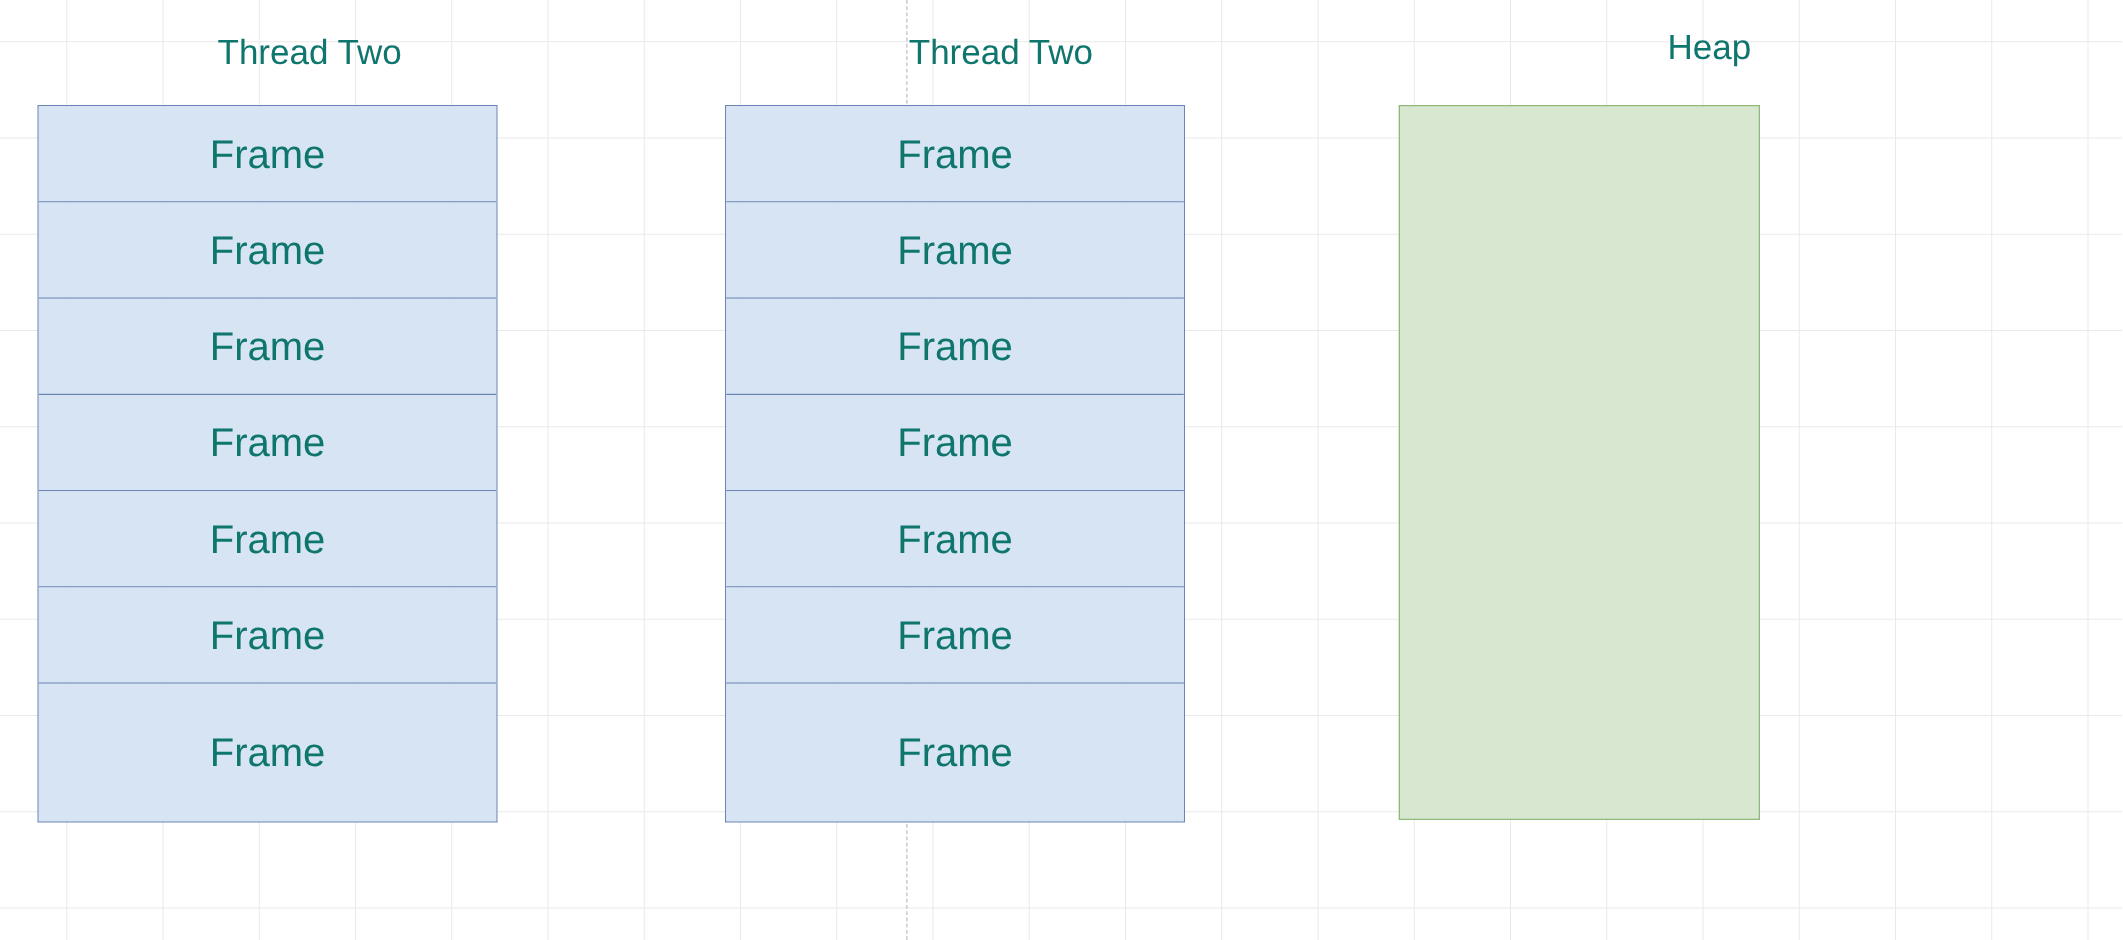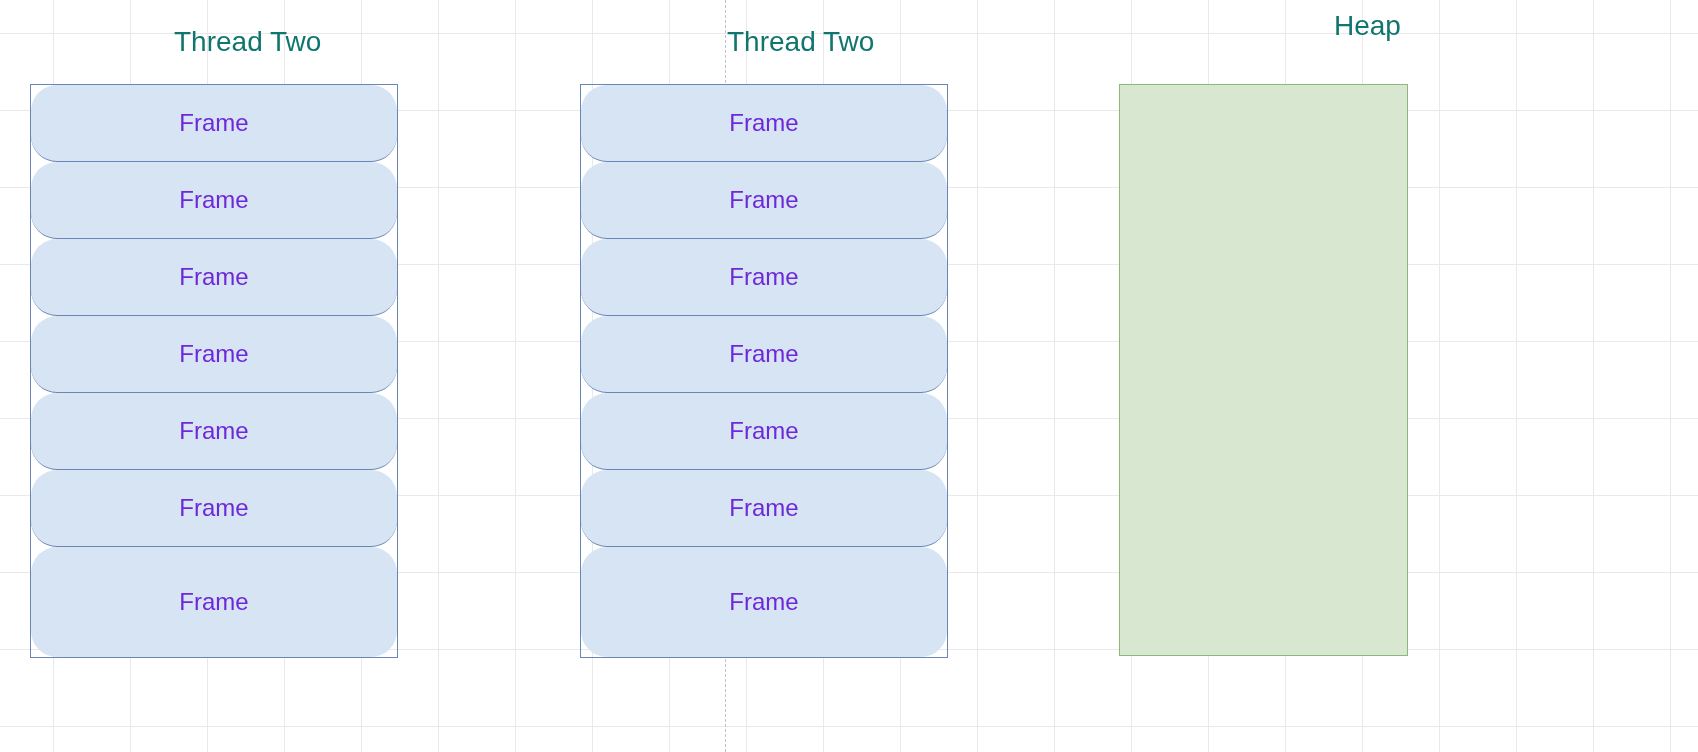--- a/index.html
+++ b/index.html
@@ -51,24 +51,23 @@
     box-sizing: border-box;
   }
   .frame {
     flex: 0 0 auto;
     height: 77px;
     background: #d7e4f4;
     border-bottom: 1px solid #6b86b5;
     display: flex;
     align-items: center;
     justify-content: center;
-    font-size: 24px;
-    color: #6d28d9;
+    font-size: 32px;
+    color: #0f766e;
     box-sizing: border-box;
-    border-radius: 26px;
   }
   .frame.last {
     border-bottom: none;
     height: 110px;
     align-items: center;
   }
 
   .stack.s1 { left: 30px;  top: 84px; }
   .stack.s2 { left: 580px; top: 84px; }
 
@@ -87,21 +86,21 @@
 </head>
 <body>
 
 <div class="grid"></div>
 <div class="page-break"></div>
 
 <div class="label" style="left:174px; top:26px;">Thread Two</div>
 
 <div class="label" style="left:727px; top:26px;">Thread Two</div>
 
-<div class="label" style="left:1334px; top:10px;">Heap</div>
+<div class="label" style="left:1334px; top:22px;">Heap</div>
 
 <div class="stack s1">
   <div class="frame">Frame</div>
   <div class="frame">Frame</div>
   <div class="frame">Frame</div>
   <div class="frame">Frame</div>
   <div class="frame">Frame</div>
   <div class="frame">Frame</div>
   <div class="frame last">Frame</div>
 </div>

